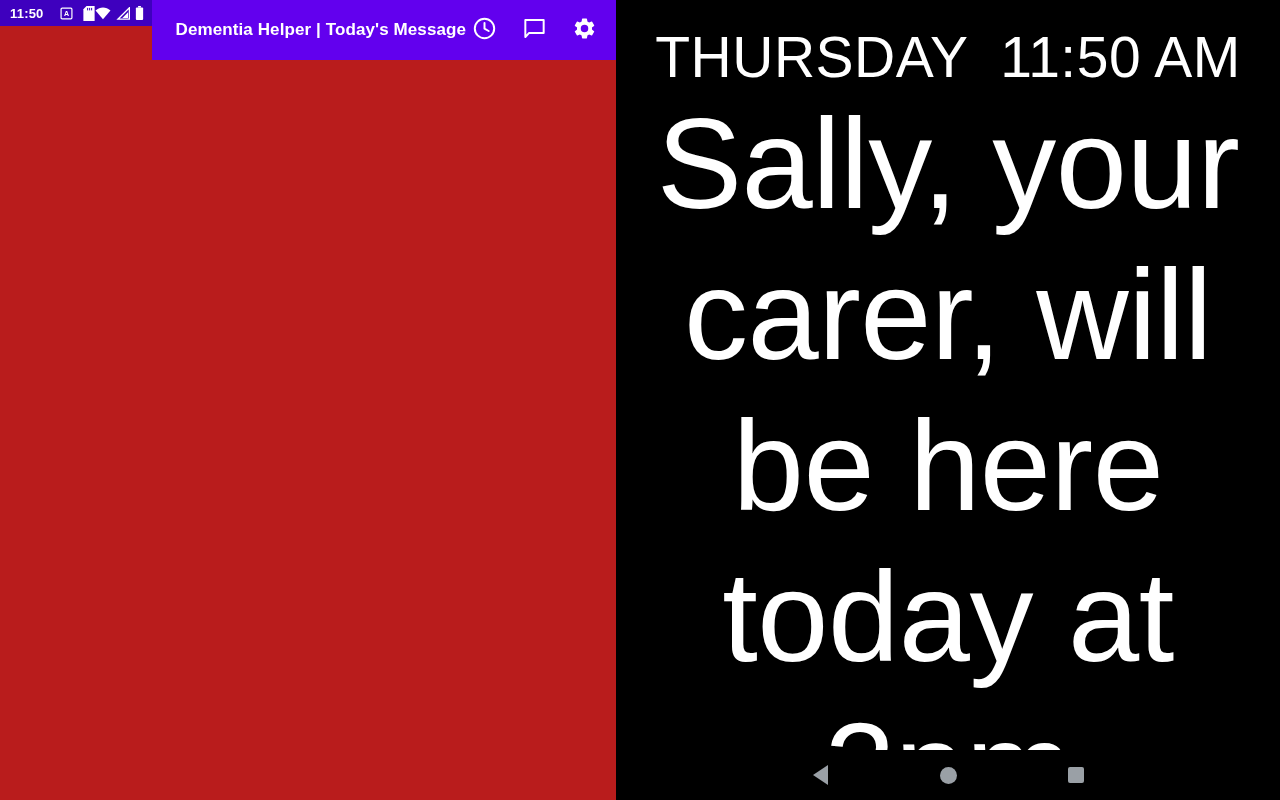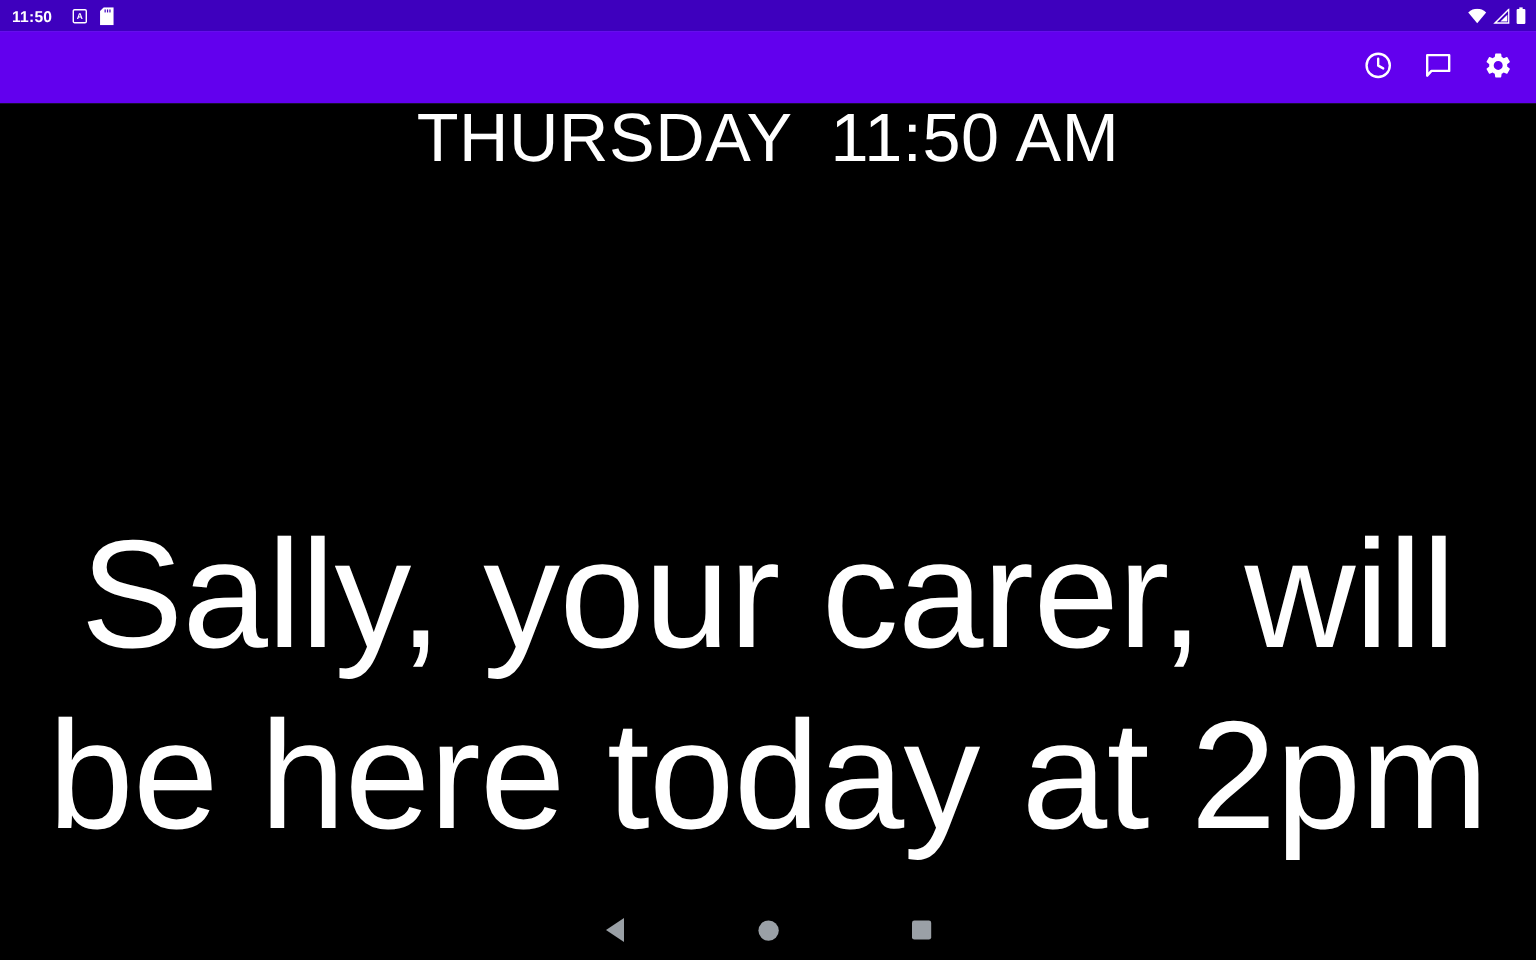--- a/index.html
+++ b/index.html
@@ -9,23 +9,23 @@
     height: 800px;
     overflow: hidden;
     background: #000000;
     font-family: "Liberation Sans", sans-serif;
   }
 
   #app {
     position: relative;
     width: 1280px;
     height: 800px;
-    background: #8b5cf6;
-    display: flex;
-    flex-direction: column;
+    background: #b91c1c;
+    display: flex;
+    flex-direction: row;
   }
 
   
   .status-bar {
     height: 26px;
     flex: 0 0 26px;
     background: #3E00BE;
     display: flex;
     align-items: center;
     padding: 0 8px 0 10px;
@@ -91,21 +91,21 @@
     flex: 1 1 auto;
     position: relative;
     background: #000000;
     display: flex;
     flex-direction: column;
     align-items: center;
     overflow: hidden;
   }
 
   .datetime-header {
-    margin-top: 0;
+    margin-top: 28px;
     font-size: 57px;
     font-weight: normal;
     color: #ffffff;
     text-align: center;
     white-space: pre;
     line-height: 1.05;
     letter-spacing: 0.5px;
   }
 
   .message-wrap {
@@ -209,20 +209,21 @@
       <span>
         <svg class="si" width="9" height="14" viewBox="0 0 12 20">
           <rect x="4" y="0" width="4" height="2.2" fill="#ffffff"></rect>
           <rect x="0.8" y="2" width="10.4" height="18" rx="1.4" fill="#ffffff"></rect>
         </svg>
       </span>
     </span>
   </div>
 
   <div class="app-bar">
+    <span class="app-bar-title">Dementia Helper | Today's Message</span>
     <span class="app-bar-spacer"></span>
     <div class="app-bar-actions">
 
       <button class="action-btn">
         <span>
           <svg width="25" height="25" viewBox="0 0 24 24">
             <circle cx="12" cy="12" r="9.3" fill="none" stroke="#ffffff" stroke-width="1.9"></circle>
             <path d="M12 6.6 V12.2 L16 14.4" fill="none" stroke="#ffffff" stroke-width="1.9" stroke-linecap="round" stroke-linejoin="round"></path>
           </svg>
         </span>

